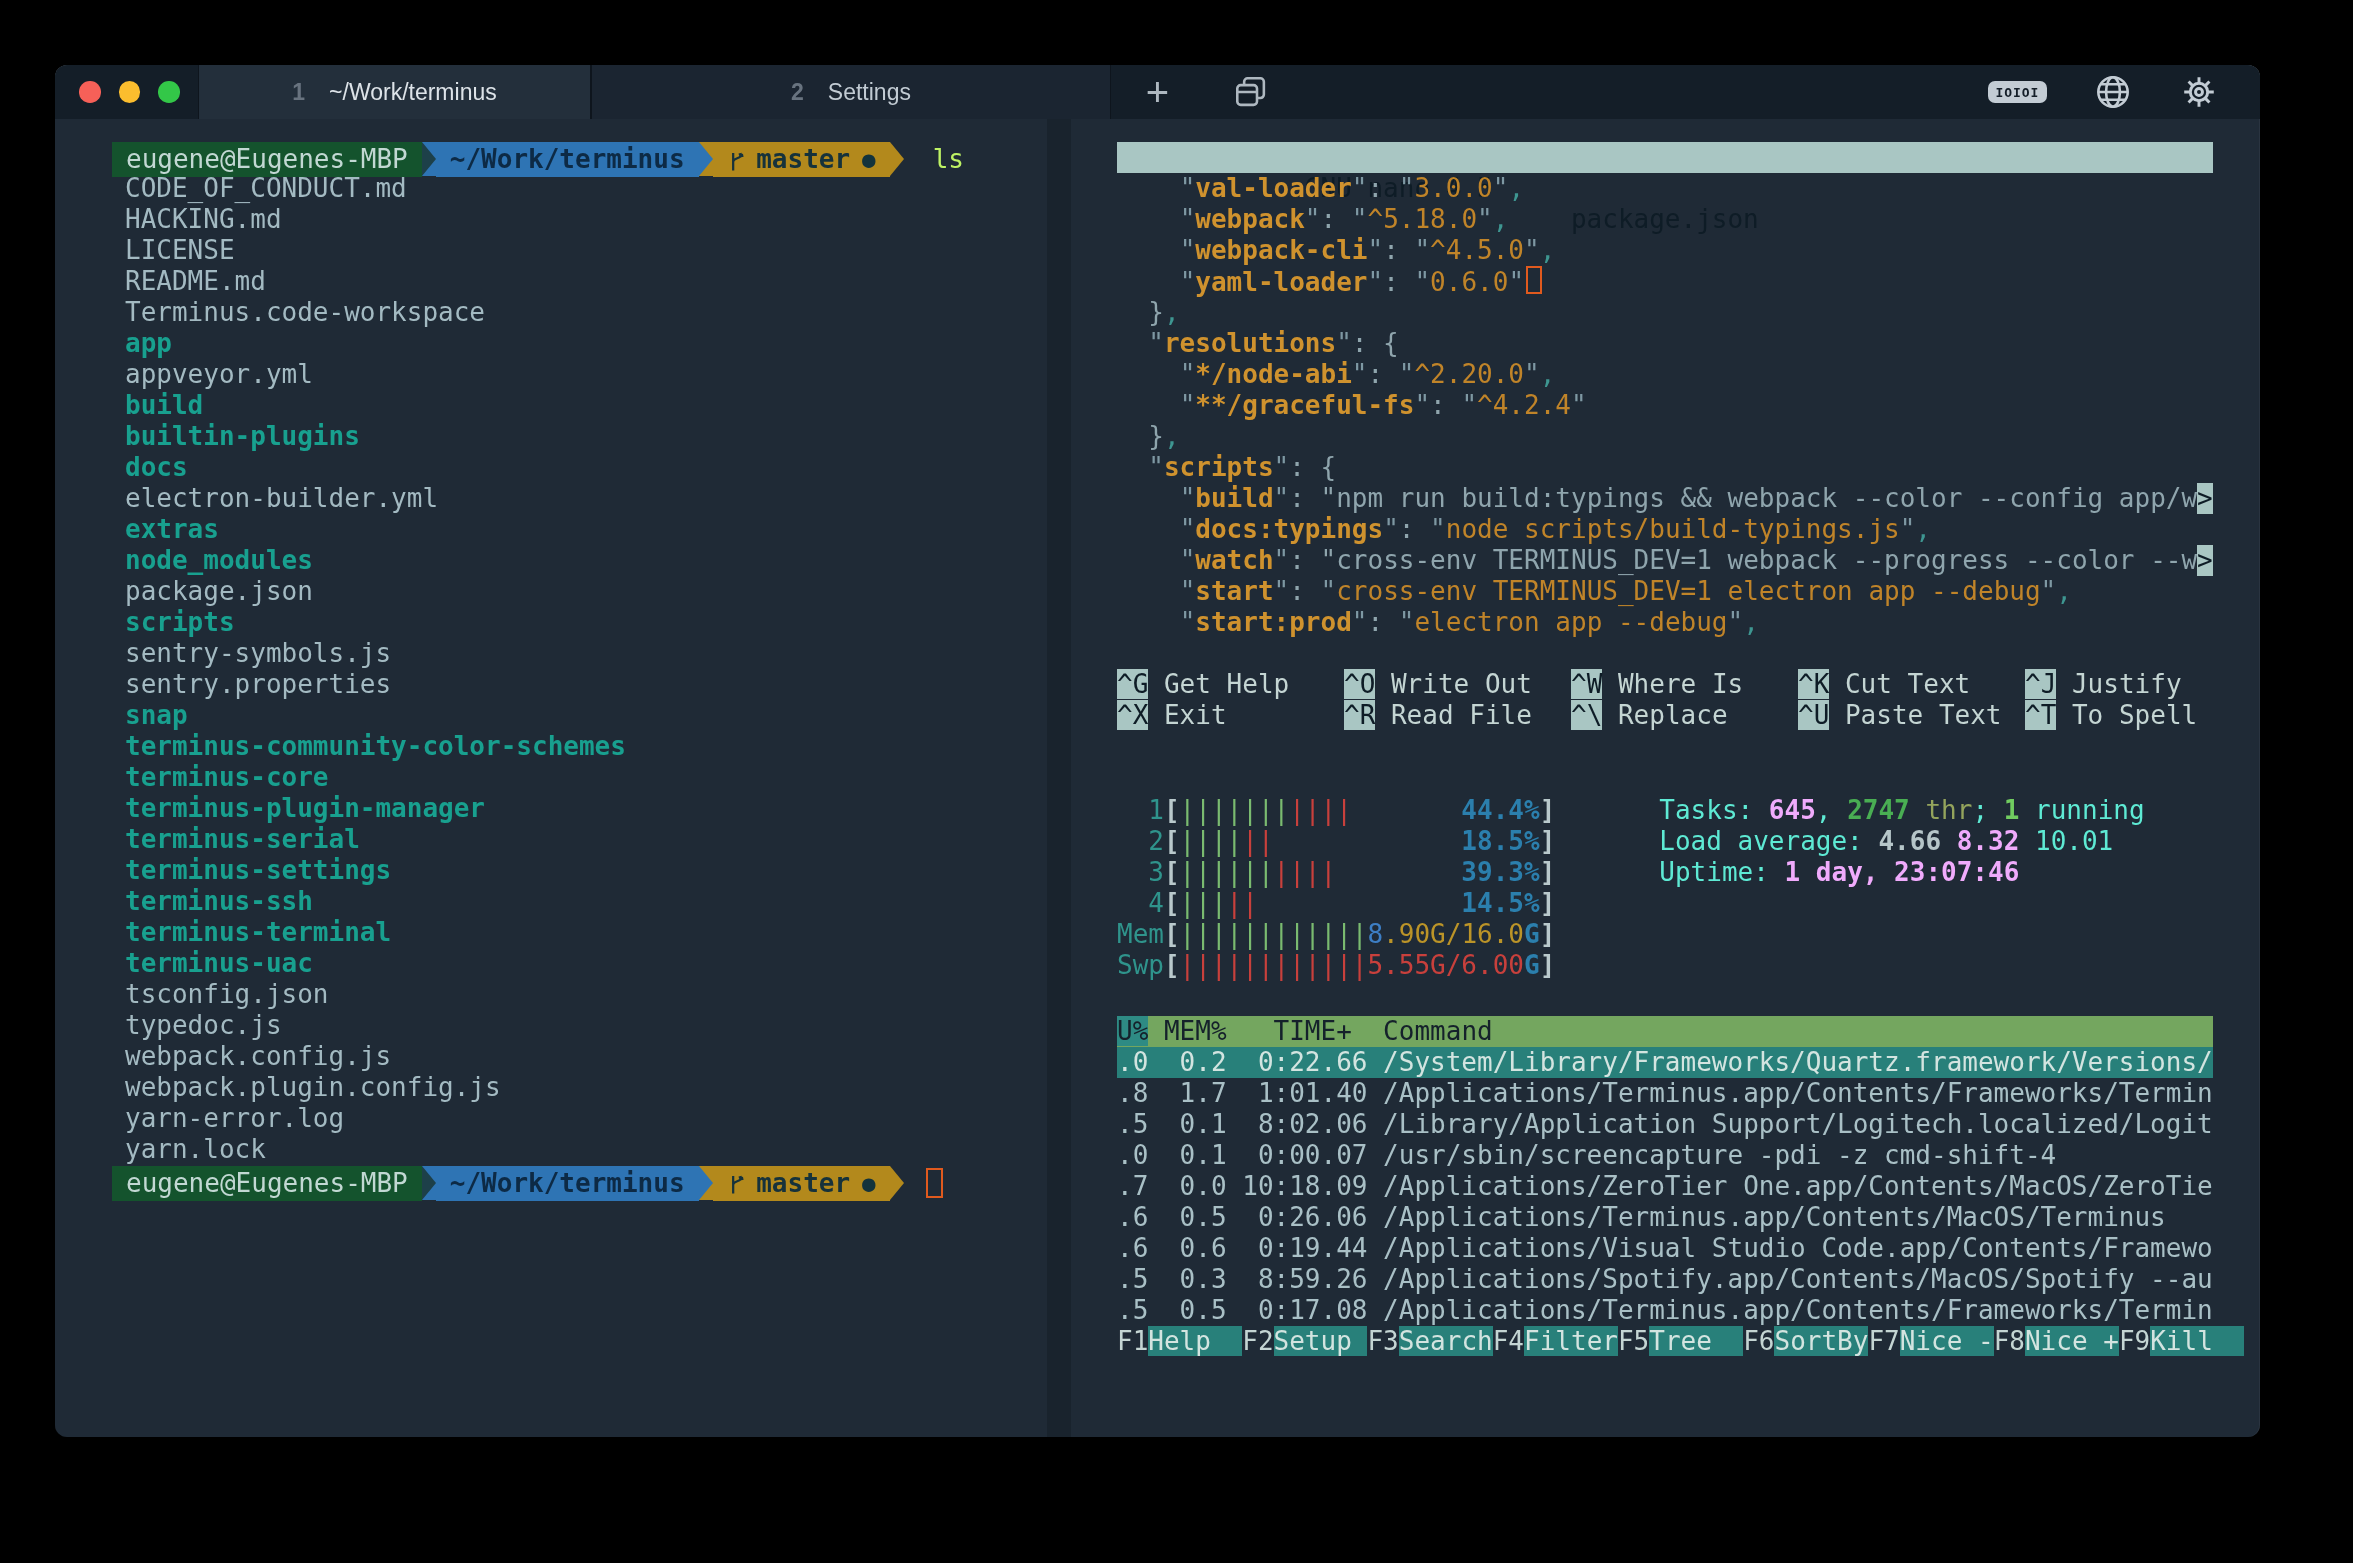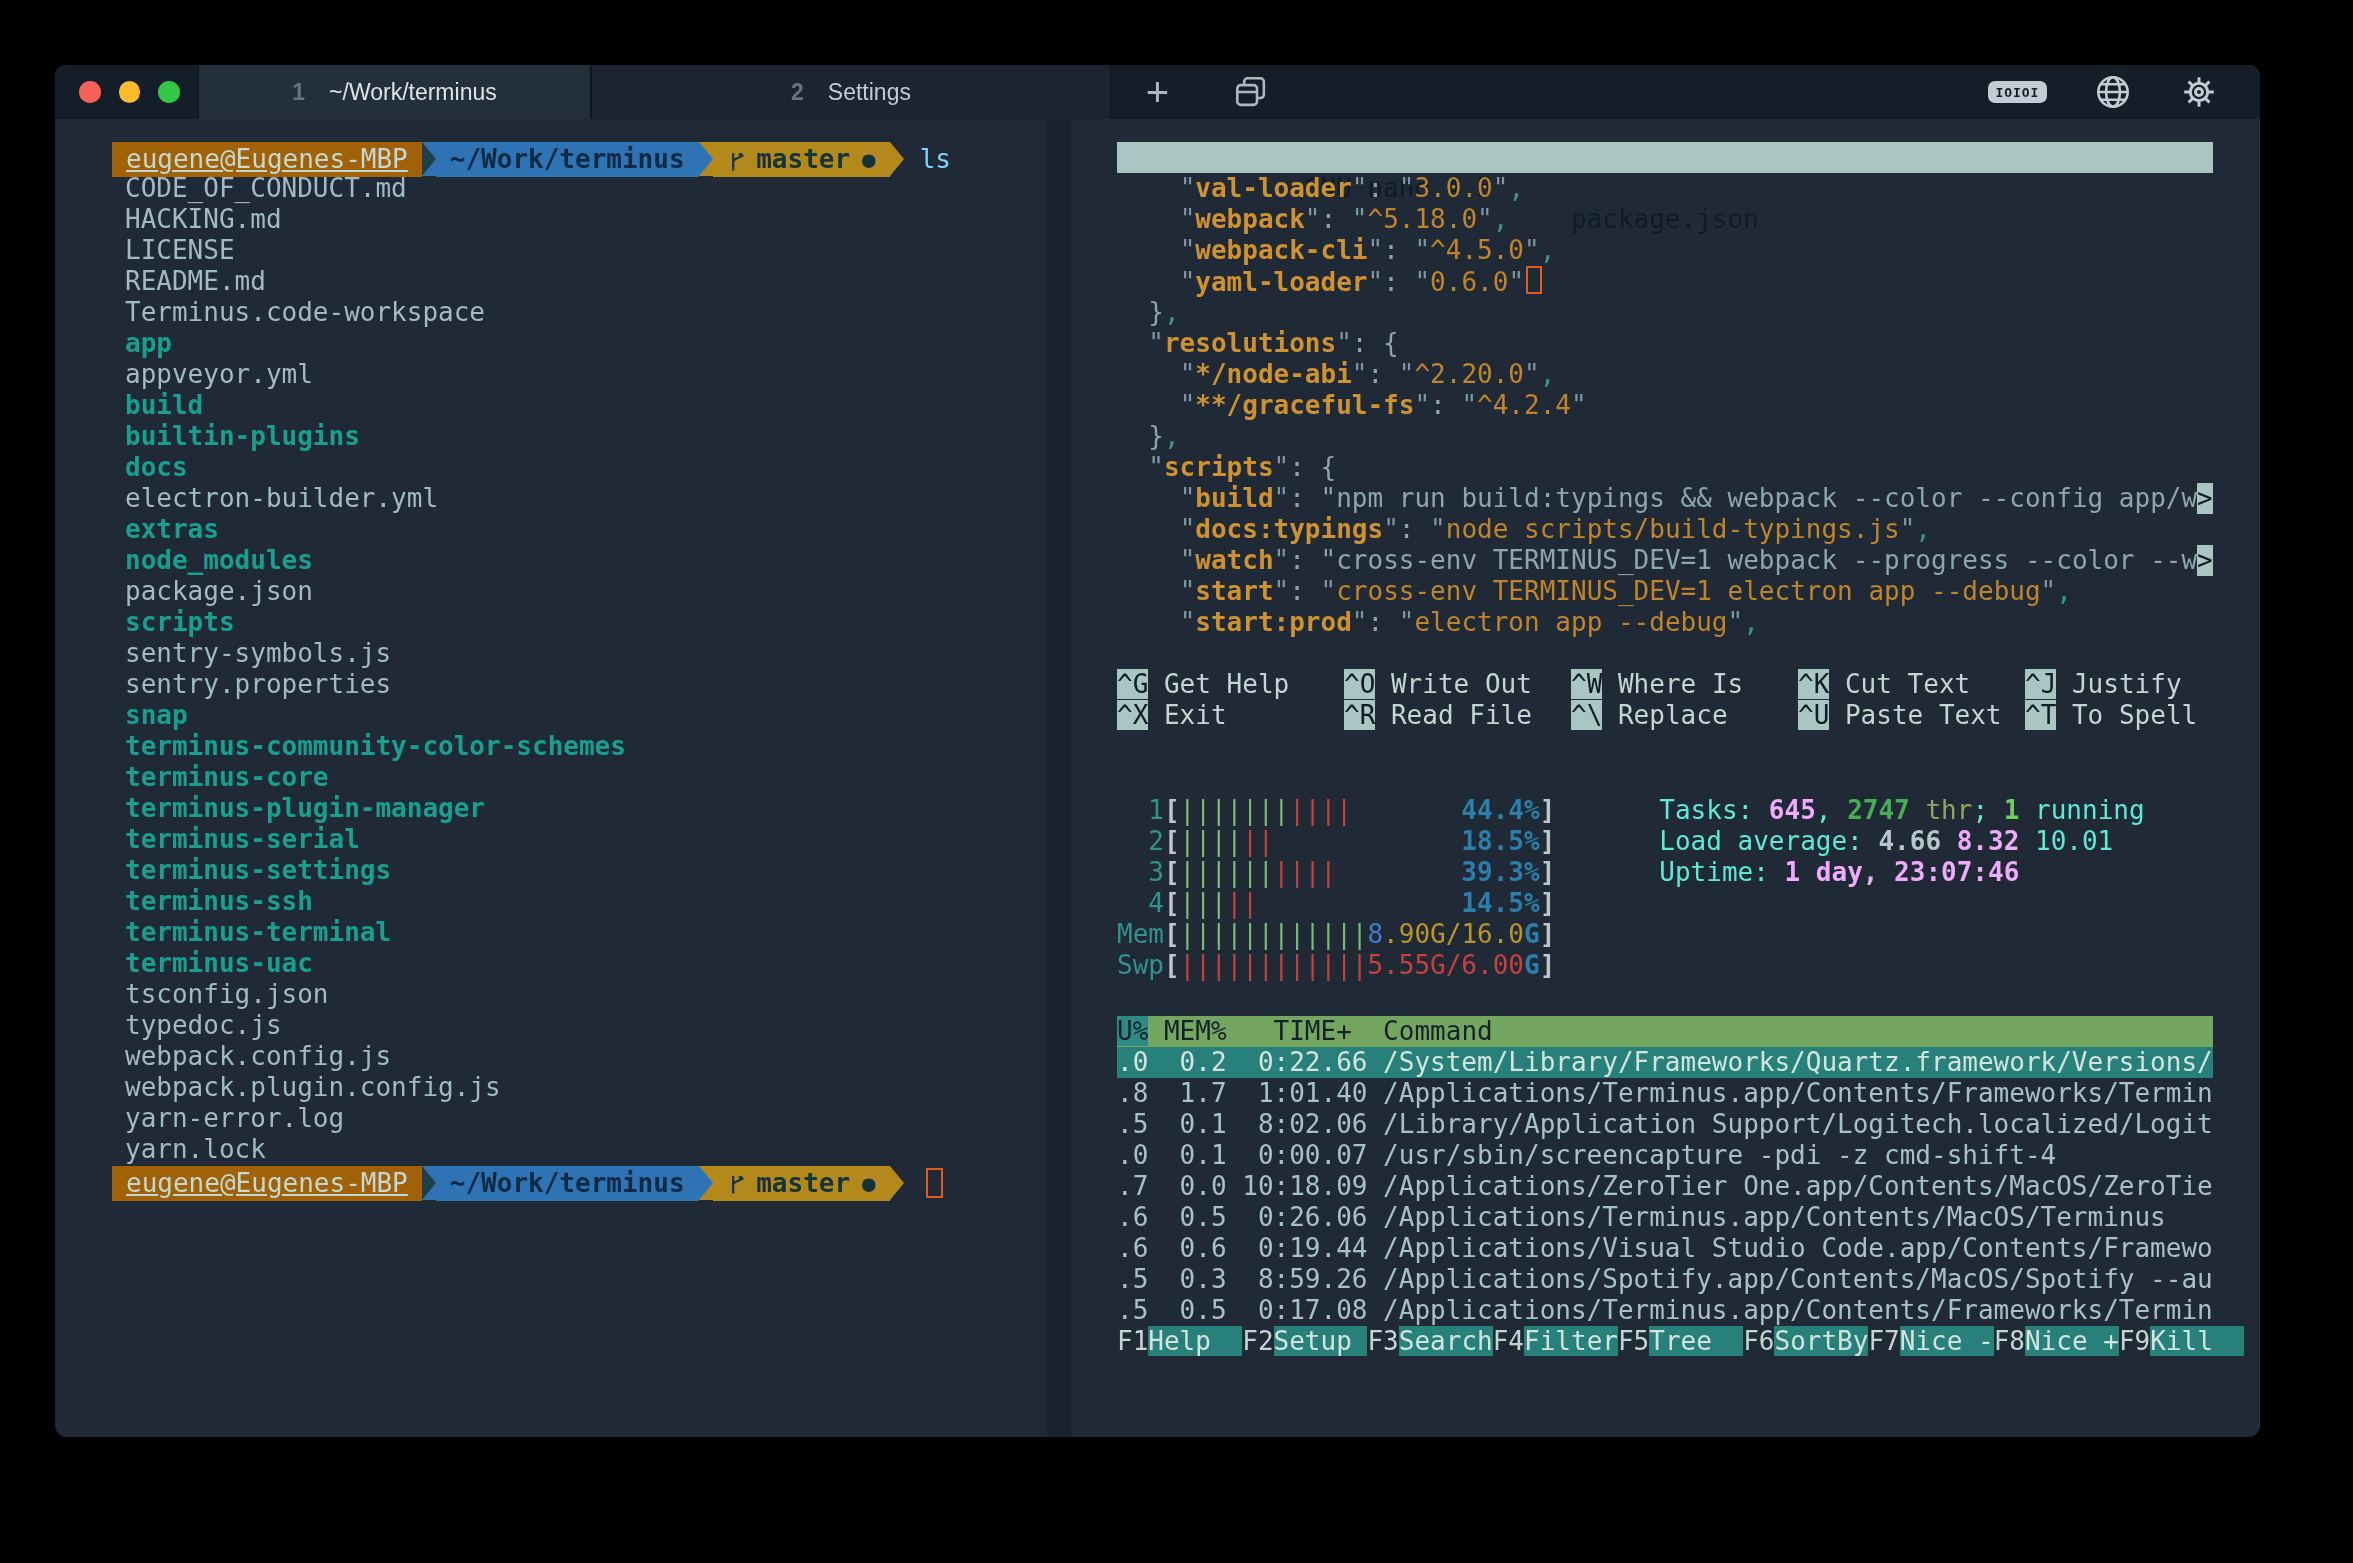--- a/index.html
+++ b/index.html
@@ -26,25 +26,25 @@
   .pane-left{width:992px;box-sizing:border-box;padding:22.5px 0 0 70px;}
   .pane-divider{width:24px;background:#19232d;}
   .pane-right{flex:1;box-sizing:border-box;padding:22.5px 0 0 46px;}
   .tline{height:31px;white-space:pre;}
   .f-dir{color:#18a08f;font-weight:bold;}
   .f-file{color:#a3bac2;}
   
   .pl{display:flex;align-items:stretch;height:35px;margin:0.9px 0 -4.3px -13px;}
   .pl-seg{display:flex;align-items:center;padding:0 14px;white-space:pre;}
   .pl-a{width:0;height:0;border-top:17.3px solid transparent;border-bottom:17.3px solid transparent;}
-  .seg-user{background:#a16207;color:#c2d8d3;text-decoration:underline;}
+  .seg-user{background:#14532d;color:#c2d8d3;}
   .seg-path{background:#2e74b4;color:#0d2a45;font-weight:bold;}
   .seg-git{background:#b3891c;color:#16323b;font-weight:bold;}
   .git-dot{color:#13333c;font-size:22.5px;margin-left:12px;}
-  .pl-cmd{display:flex;align-items:center;margin-left:16px;color:#7dd3fc;}
+  .pl-cmd{display:flex;align-items:center;margin-left:29px;color:#bef264;}
   .cursor-block{display:inline-block;width:13px;height:26px;border:2.6px solid #e05a1e;margin-left:22.5px;align-self:center;}
   
   .nano-header{position:relative;width:70ch;height:31px;background:#a9c6c3;color:#0e1c26;white-space:pre;}
   .nano-header .nh-left{margin-left:2ch;}
   .nano-file{position:absolute;left:50%;transform:translateX(-50%);}
   .nano-line{height:31px;white-space:pre;width:70ch;position:relative;}
   .nq{color:#7e98a3;}
   .nk{color:#cf922e;font-weight:bold;}
   .nv{color:#c08429;}
   .np{color:#8fa5ad;}

